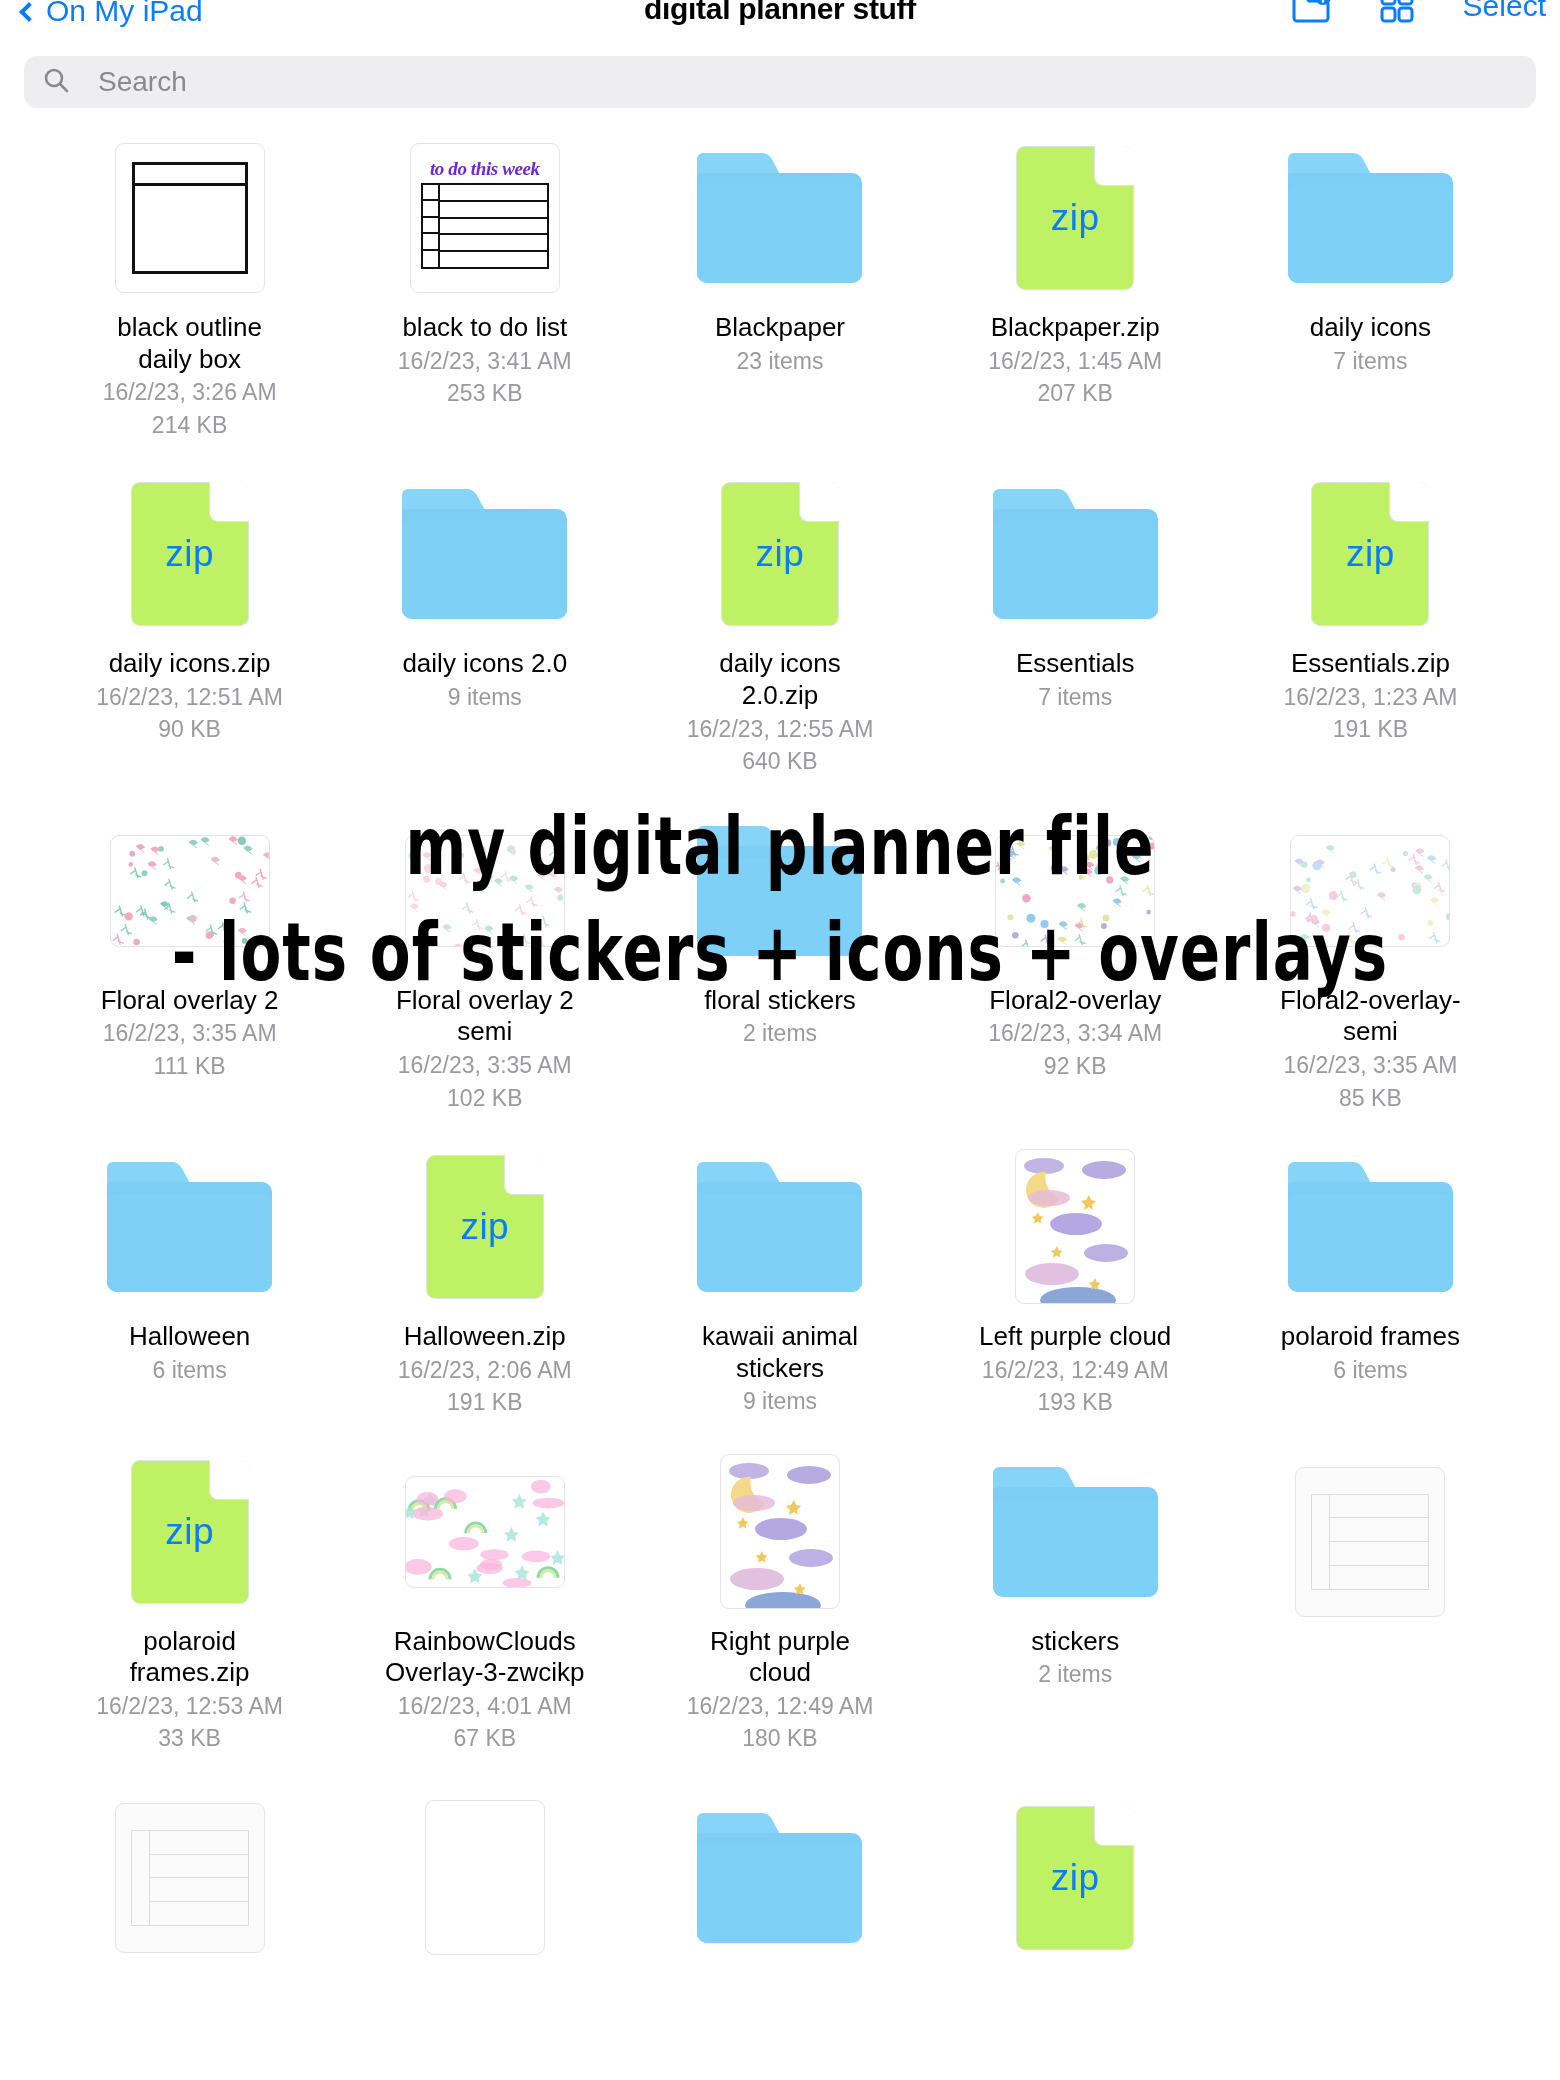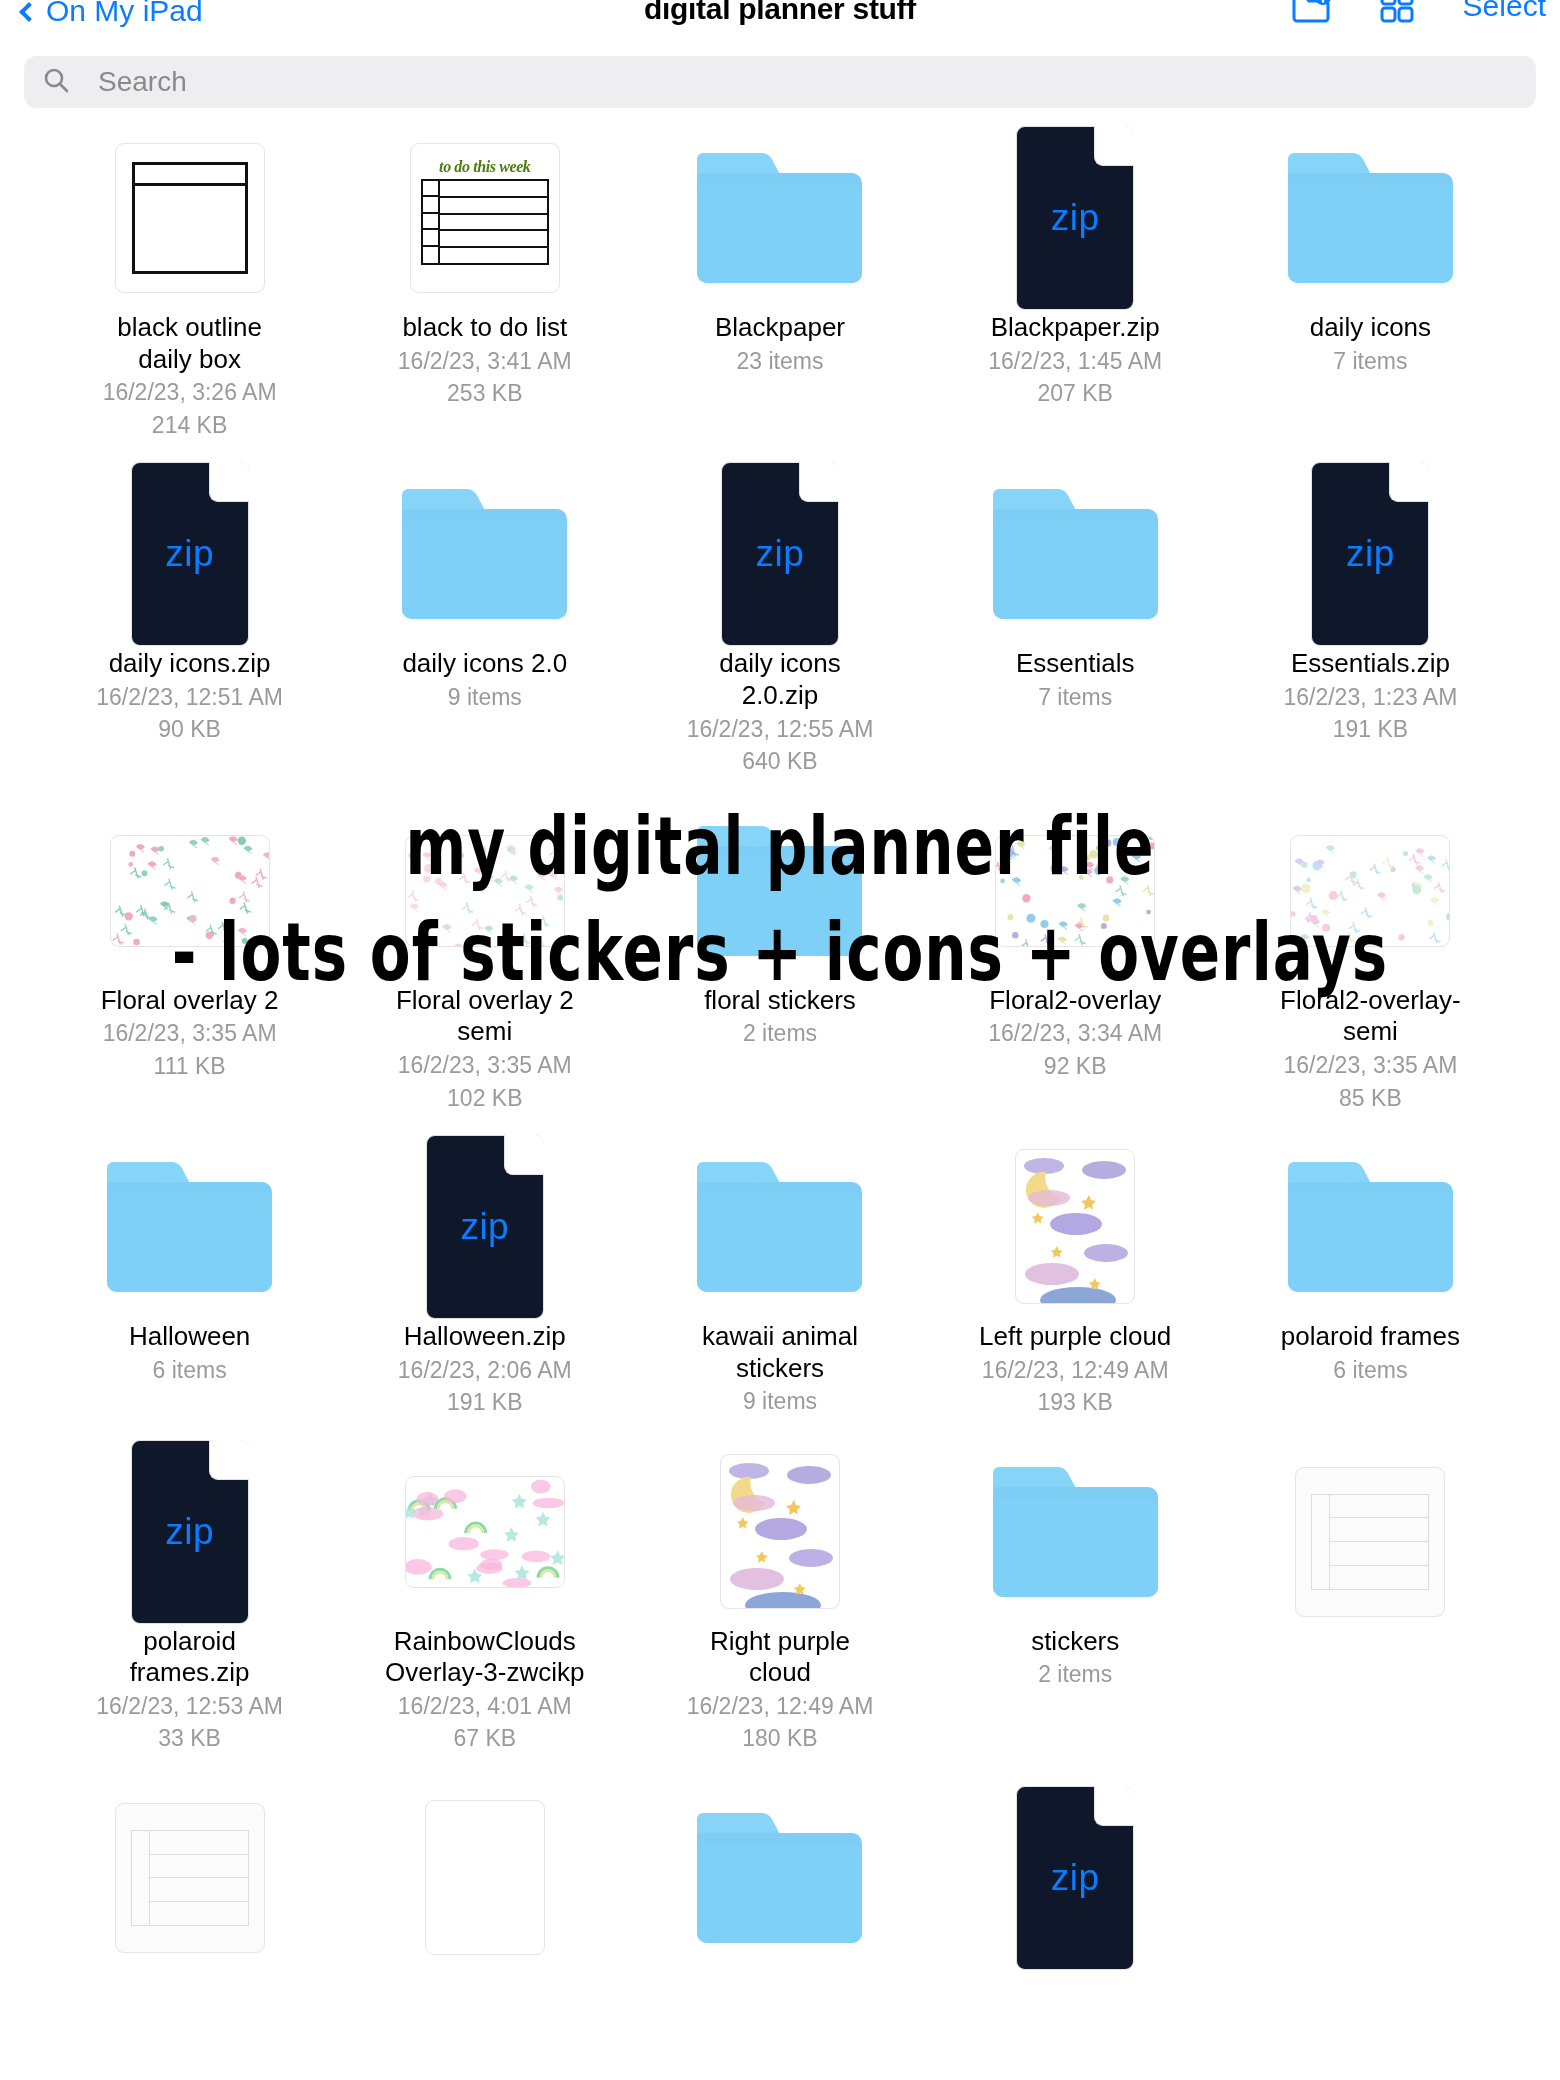--- a/index.html
+++ b/index.html
@@ -157,22 +157,22 @@
   .folder .front {
     position: absolute;
     left: 0; top: 32px;
     width: 165px; height: 98px;
     background: #7fd0f7;
     border-radius: 7px 7px 10px 10px;
   }
 
   
   .doc {
-    width: 118px; height: 184px;
-    background: #0f172a;
+    width: 118px; height: 144px;
+    background: #bef264;
     border: 1.5px solid #e2e2e4;
     border-radius: 9px;
     position: relative;
     display: flex;
     align-items: center;
     justify-content: center;
   }
   .doc .fold {
     position: absolute;
     top: -1px; right: -1px;
@@ -210,23 +210,23 @@
     position:absolute;
     left:0; right:0; top:18px;
     border-top: 3px solid #111;
   }
 
   .todo { width: 128px; height: 120px; position: relative; }
   .todo-title {
     font-family: "Liberation Serif", serif;
     font-style: italic;
     font-weight: bold;
-    font-size: 16px;
+    font-size: 19px;
     text-align: center;
-    color: #4d7c0f;
+    color: #6d28d9;
     letter-spacing: -0.4px;
   }
   .todo-table {
     margin-top: 3px;
     width: 128px; height: 86px;
     border: 2.5px solid #111;
     display: flex;
   }
   .todo-table .col1 { width: 17px; border-right: 2.5px solid #111; }
   .todo-table .col2 { flex: 1; display: flex; flex-direction: column; }

